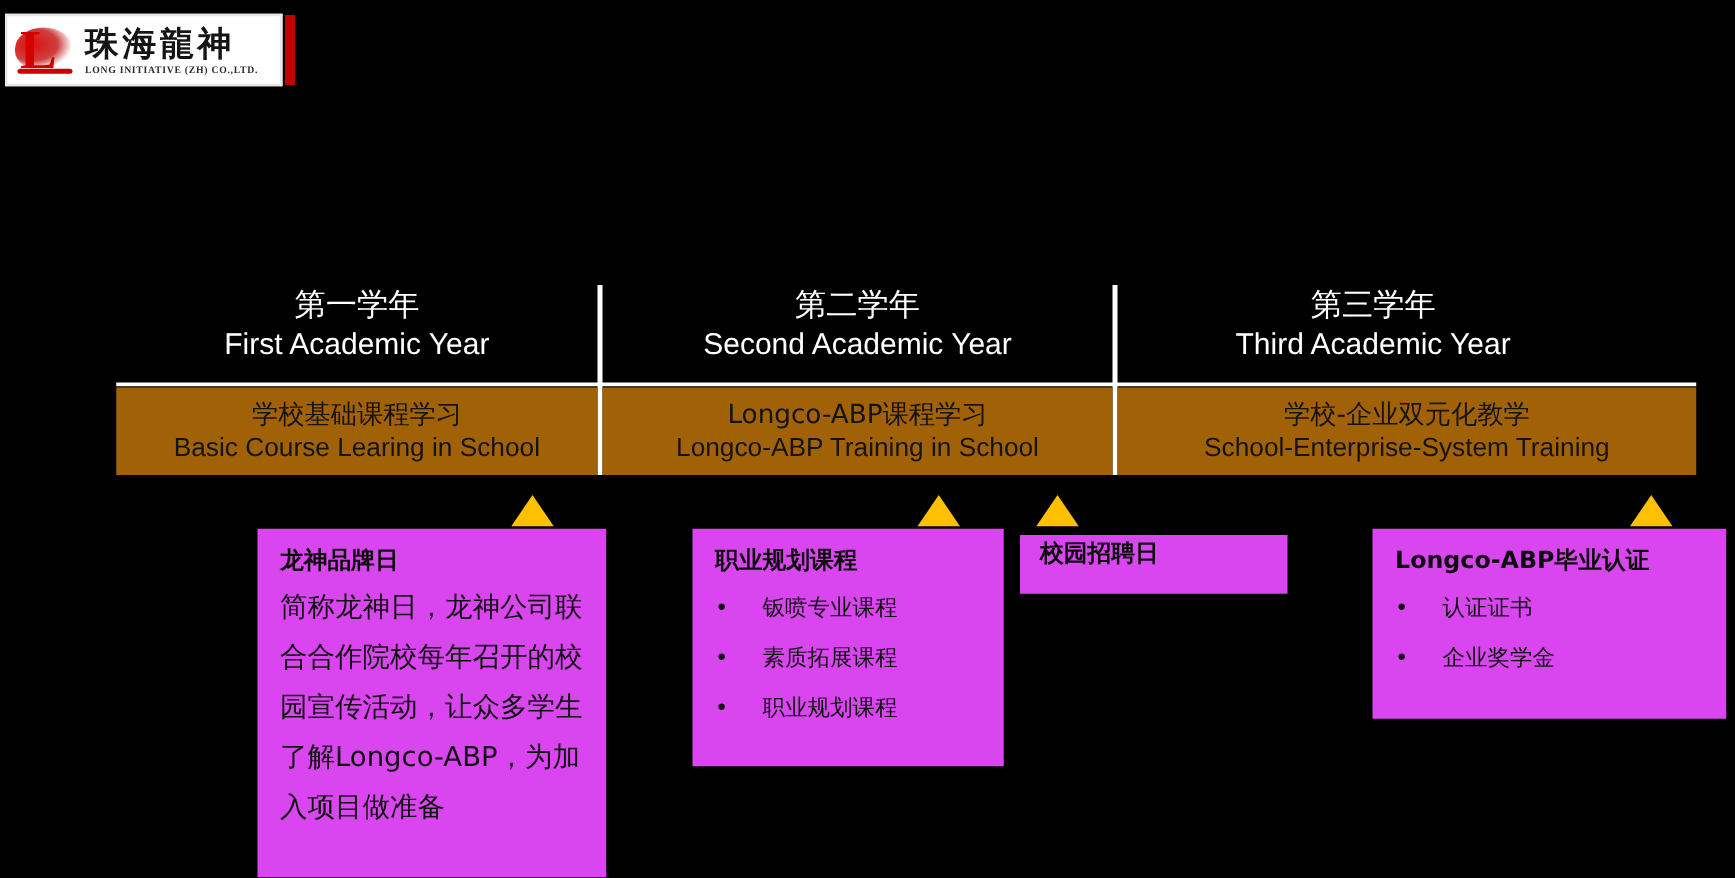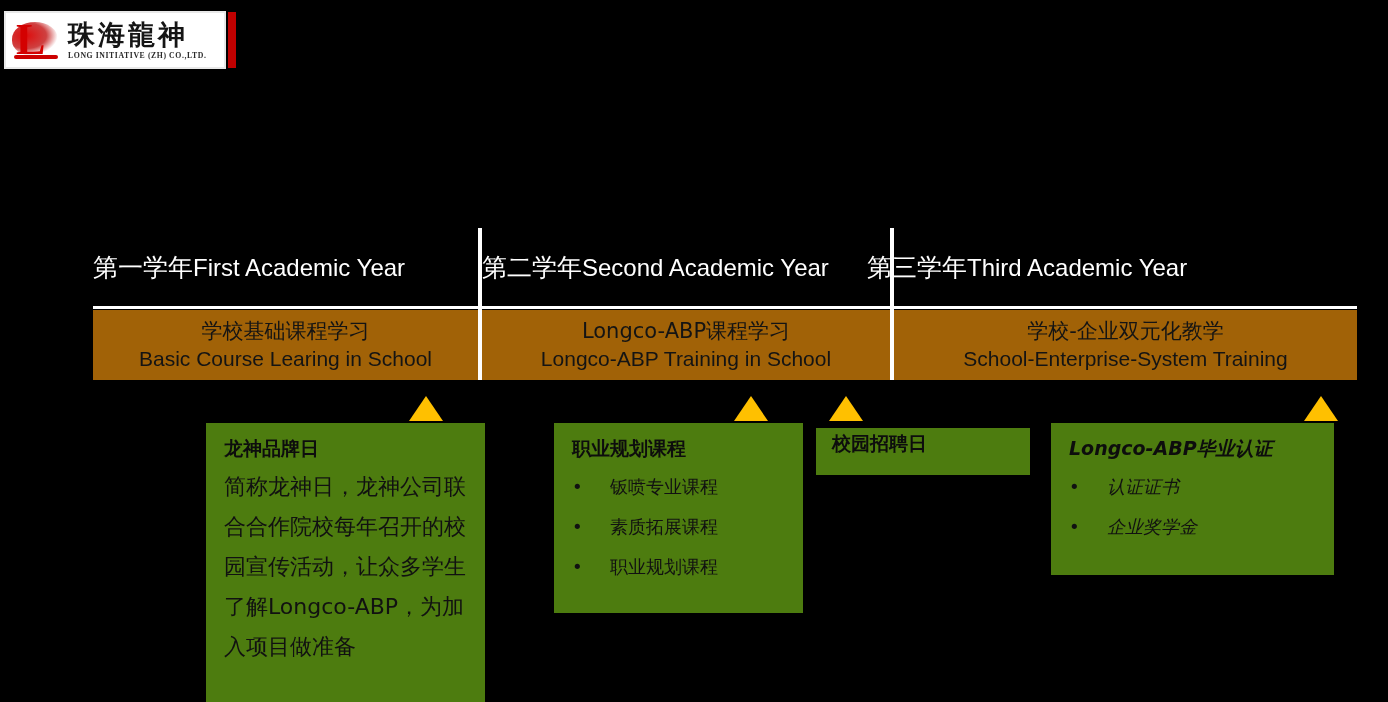--- a/index.html
+++ b/index.html
@@ -108,21 +108,21 @@
     top: 228px;
     width: 1264px;
     height: 79px;
   }
   .year-cell {
     position: absolute;
     top: 0;
     height: 79px;
     text-align: center;
     display: flex;
-    flex-direction: row;
+    flex-direction: column;
     justify-content: flex-start;
     align-items: center;
   }
   .year-cn {
     font-size: 25px;
     line-height: 32px;
     color: #ffffff;
     font-family: "DejaVu Sans", "Liberation Sans", sans-serif;
   }
   .year-en {
@@ -186,21 +186,21 @@
     width: 0;
     height: 0;
     border-left: 17px solid transparent;
     border-right: 17px solid transparent;
     border-bottom: 25px solid #ffc000;
   }
 
   
   .card {
     position: absolute;
-    background: #4d7c0f;
+    background: #d946ef;
     box-sizing: border-box;
     padding: 10px 14px 10px 18px;
   }
   .card-title {
     font-weight: bold;
     font-size: 19px;
     line-height: 30px;
     color: #0d0d0d;
     font-family: "DejaVu Sans", "Liberation Sans", sans-serif;
     margin-bottom: 4px;
@@ -314,21 +314,21 @@
       <span class="bullet-dot">•</span>
       <span>职业规划课程</span>
     </li>
   </ul>
 </div>
 
 <div class="card" style="left:816px;top:428px;width:214px;height:47px;display:flex;align-items:center;padding:0 0 17px 16px;">
   <div class="card-only-title">校园招聘日</div>
 </div>
 
-<div class="card" style="left:1051px;top:423px;width:283px;height:152px;font-style:italic;">
+<div class="card" style="left:1098px;top:423px;width:283px;height:152px;">
   <div class="card-title">Longco-ABP毕业认证</div>
   <ul class="bullet-list">
     <li class="bullet-item">
       <span class="bullet-dot">•</span>
       <span>认证证书</span>
     </li>
     <li class="bullet-item">
       <span class="bullet-dot">•</span>
       <span>企业奖学金</span>
     </li>

